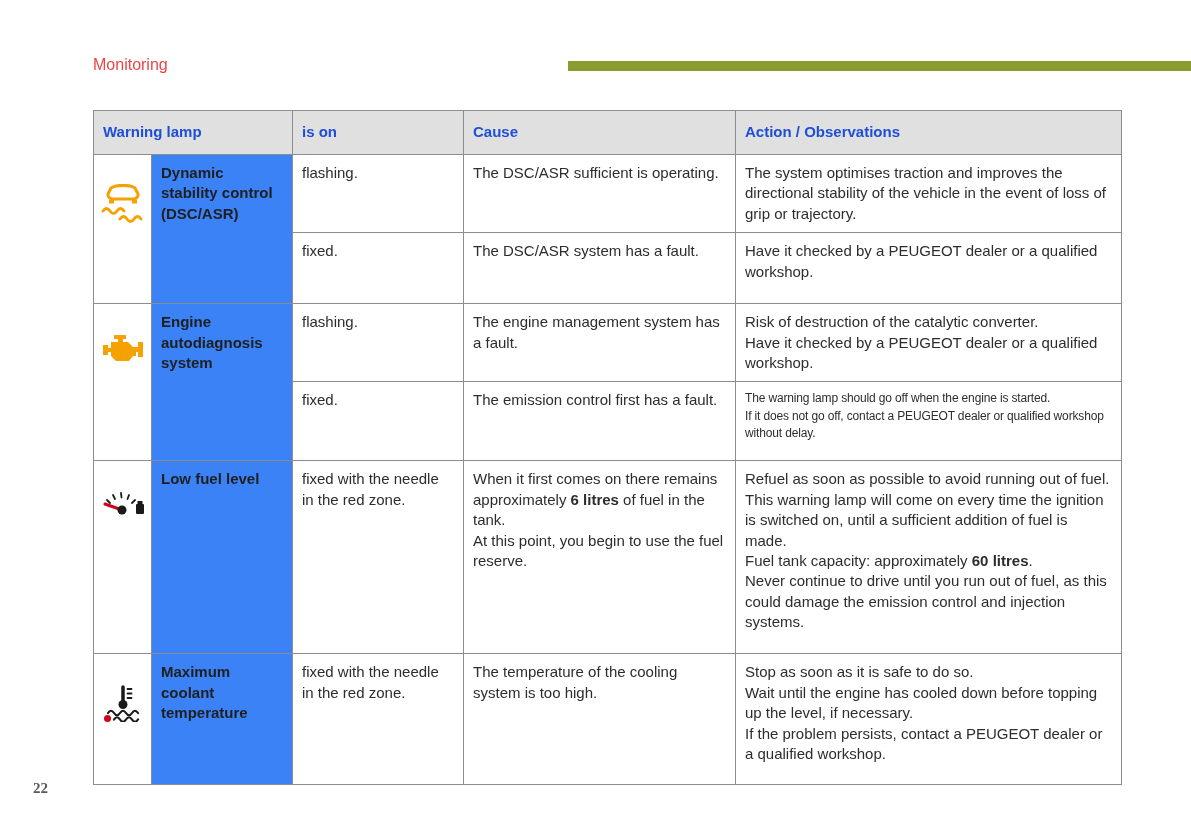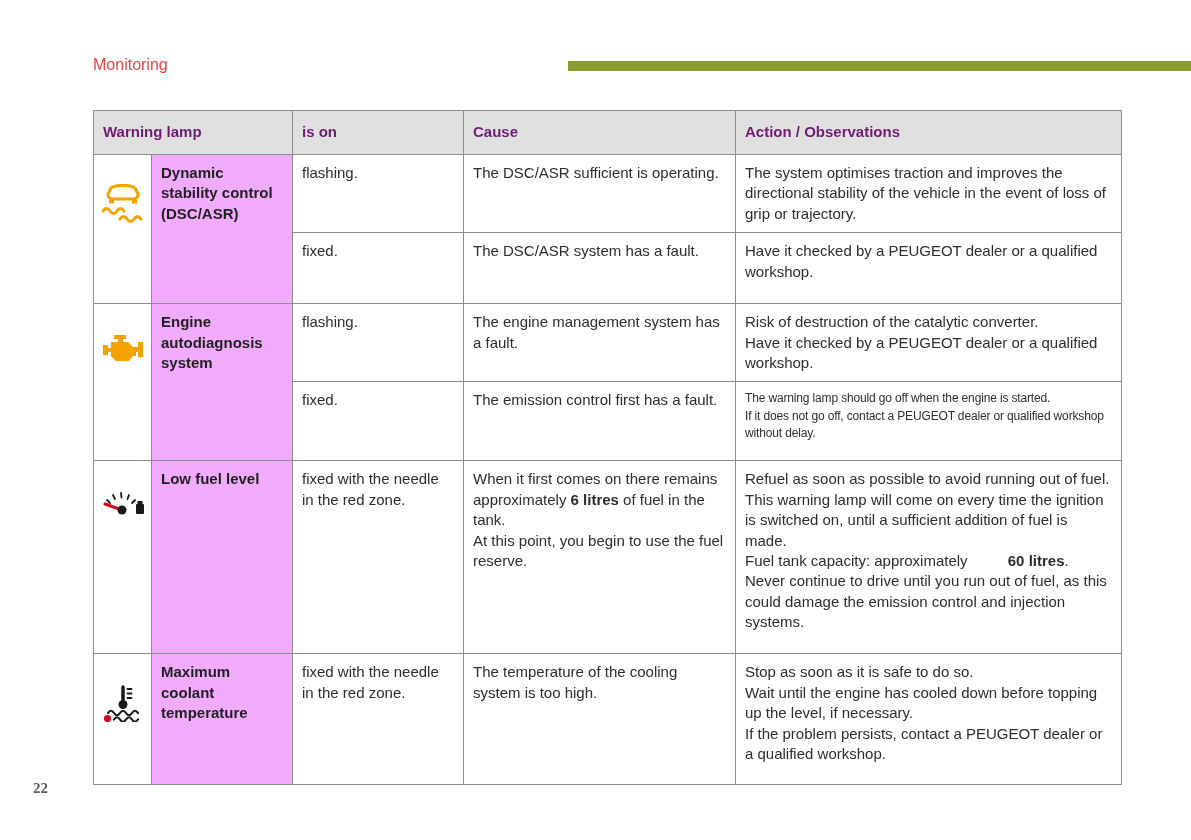--- a/index.html
+++ b/index.html
@@ -28,26 +28,26 @@
     vertical-align: top; text-align: left;
     padding: 8px 10px 8px 9px;
     font-size: 15px; line-height: 1.36;
     white-space: pre-line;
     overflow: hidden;
   }
   th {
     background: #e0e0e0;
     vertical-align: middle;
     font-weight: bold; font-size: 15px;
-    color: #701a75;
+    color: #1d4ed8;
     white-space: normal;
   }
   .icon-cell { padding: 9px 4px; text-align: center; background: #ffffff; }
   .name-cell {
-    background: #f0abfc;
+    background: #3b82f6;
     font-weight: bold; font-size: 15px;
     color: #1f1f1f;
     white-space: normal;
   }
   .condensed { font-size: 12px; letter-spacing: -0.15px; line-height: 1.45; }
   .h-hdr { height: 44px; }
   .h-r1a { height: 70px; }
   .h-r1b { height: 71px; }
   .h-r2a { height: 68px; }
   .h-r2b { height: 79px; }
@@ -150,21 +150,21 @@
                 <rect x="37.5" y="10" width="5" height="3.5"></rect>
               </g>
             </svg>
           </td>
           <td class="name-cell">Low fuel level</td>
           <td>fixed with the needle in the red zone.</td>
           <td><span>When it first comes on there remains approximately </span><span style="font-weight: bold;">6 litres</span><span> of fuel in the tank.
 At this point, you begin to use the fuel reserve.</span></td>
           <td><span>Refuel as soon as possible to avoid running out of fuel.
 This warning lamp will come on every time the ignition is switched on, until a sufficient addition of fuel is made.
-Fuel tank capacity: approximately </span><span style="font-weight: bold; margin-left: 36px;">60 litres</span><span>.
+Fuel tank capacity: approximately </span><span style="font-weight: bold;">60 litres</span><span>.
 Never continue to drive until you run out of fuel, as this could damage the emission control and injection systems.</span></td>
         </tr>
 
         <tr class="h-r4">
           <td class="icon-cell">
             <svg width="44" height="38" viewBox="0 0 44 38">
               <line x1="22" y1="3" x2="22" y2="17" stroke="#1a1a1a" stroke-width="3.5" stroke-linecap="round"></line>
               <circle cx="22" cy="20.5" r="4.5" fill="#1a1a1a"></circle>
               <g stroke="#1a1a1a" stroke-width="1.8" stroke-linecap="round">
                 <line x1="26.5" y1="5" x2="30.5" y2="5"></line>

